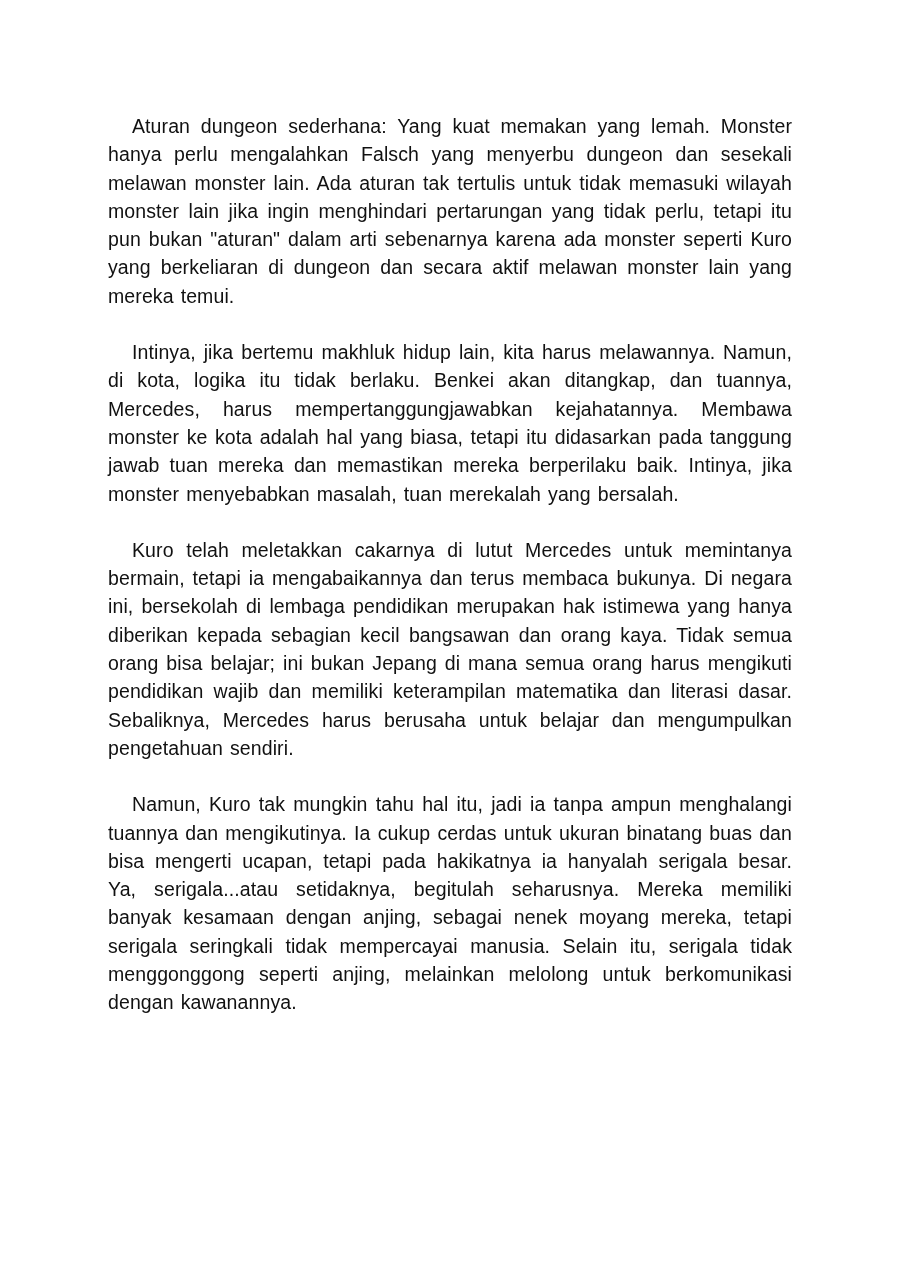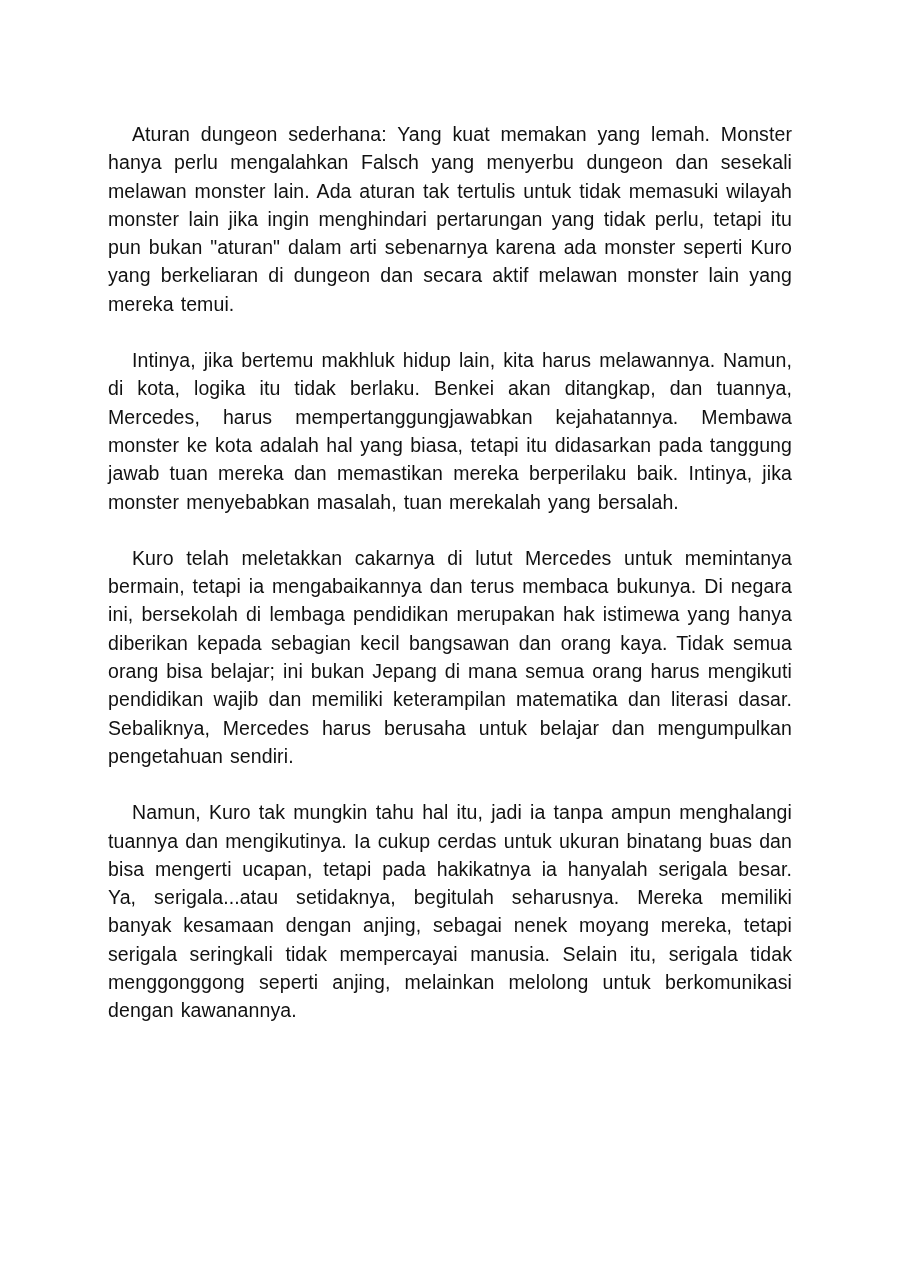--- a/index.html
+++ b/index.html
@@ -11,21 +11,21 @@
     position: relative;
     width: 900px;
     height: 1271px;
     background: #ffffff;
     overflow: hidden;
     font-family: "Liberation Sans", "DejaVu Sans", sans-serif;
   }
   .text-block {
     position: absolute;
     left: 108px;
-    top: 120px;
+    top: 112px;
     width: 684px;
     color: #111111;
   }
   .text-block p {
     margin: 0 0 28px 0;
     font-size: 19.5px;
     line-height: 28.3px;
     text-align: justify;
     text-indent: 24px;
     letter-spacing: 0.1px;

